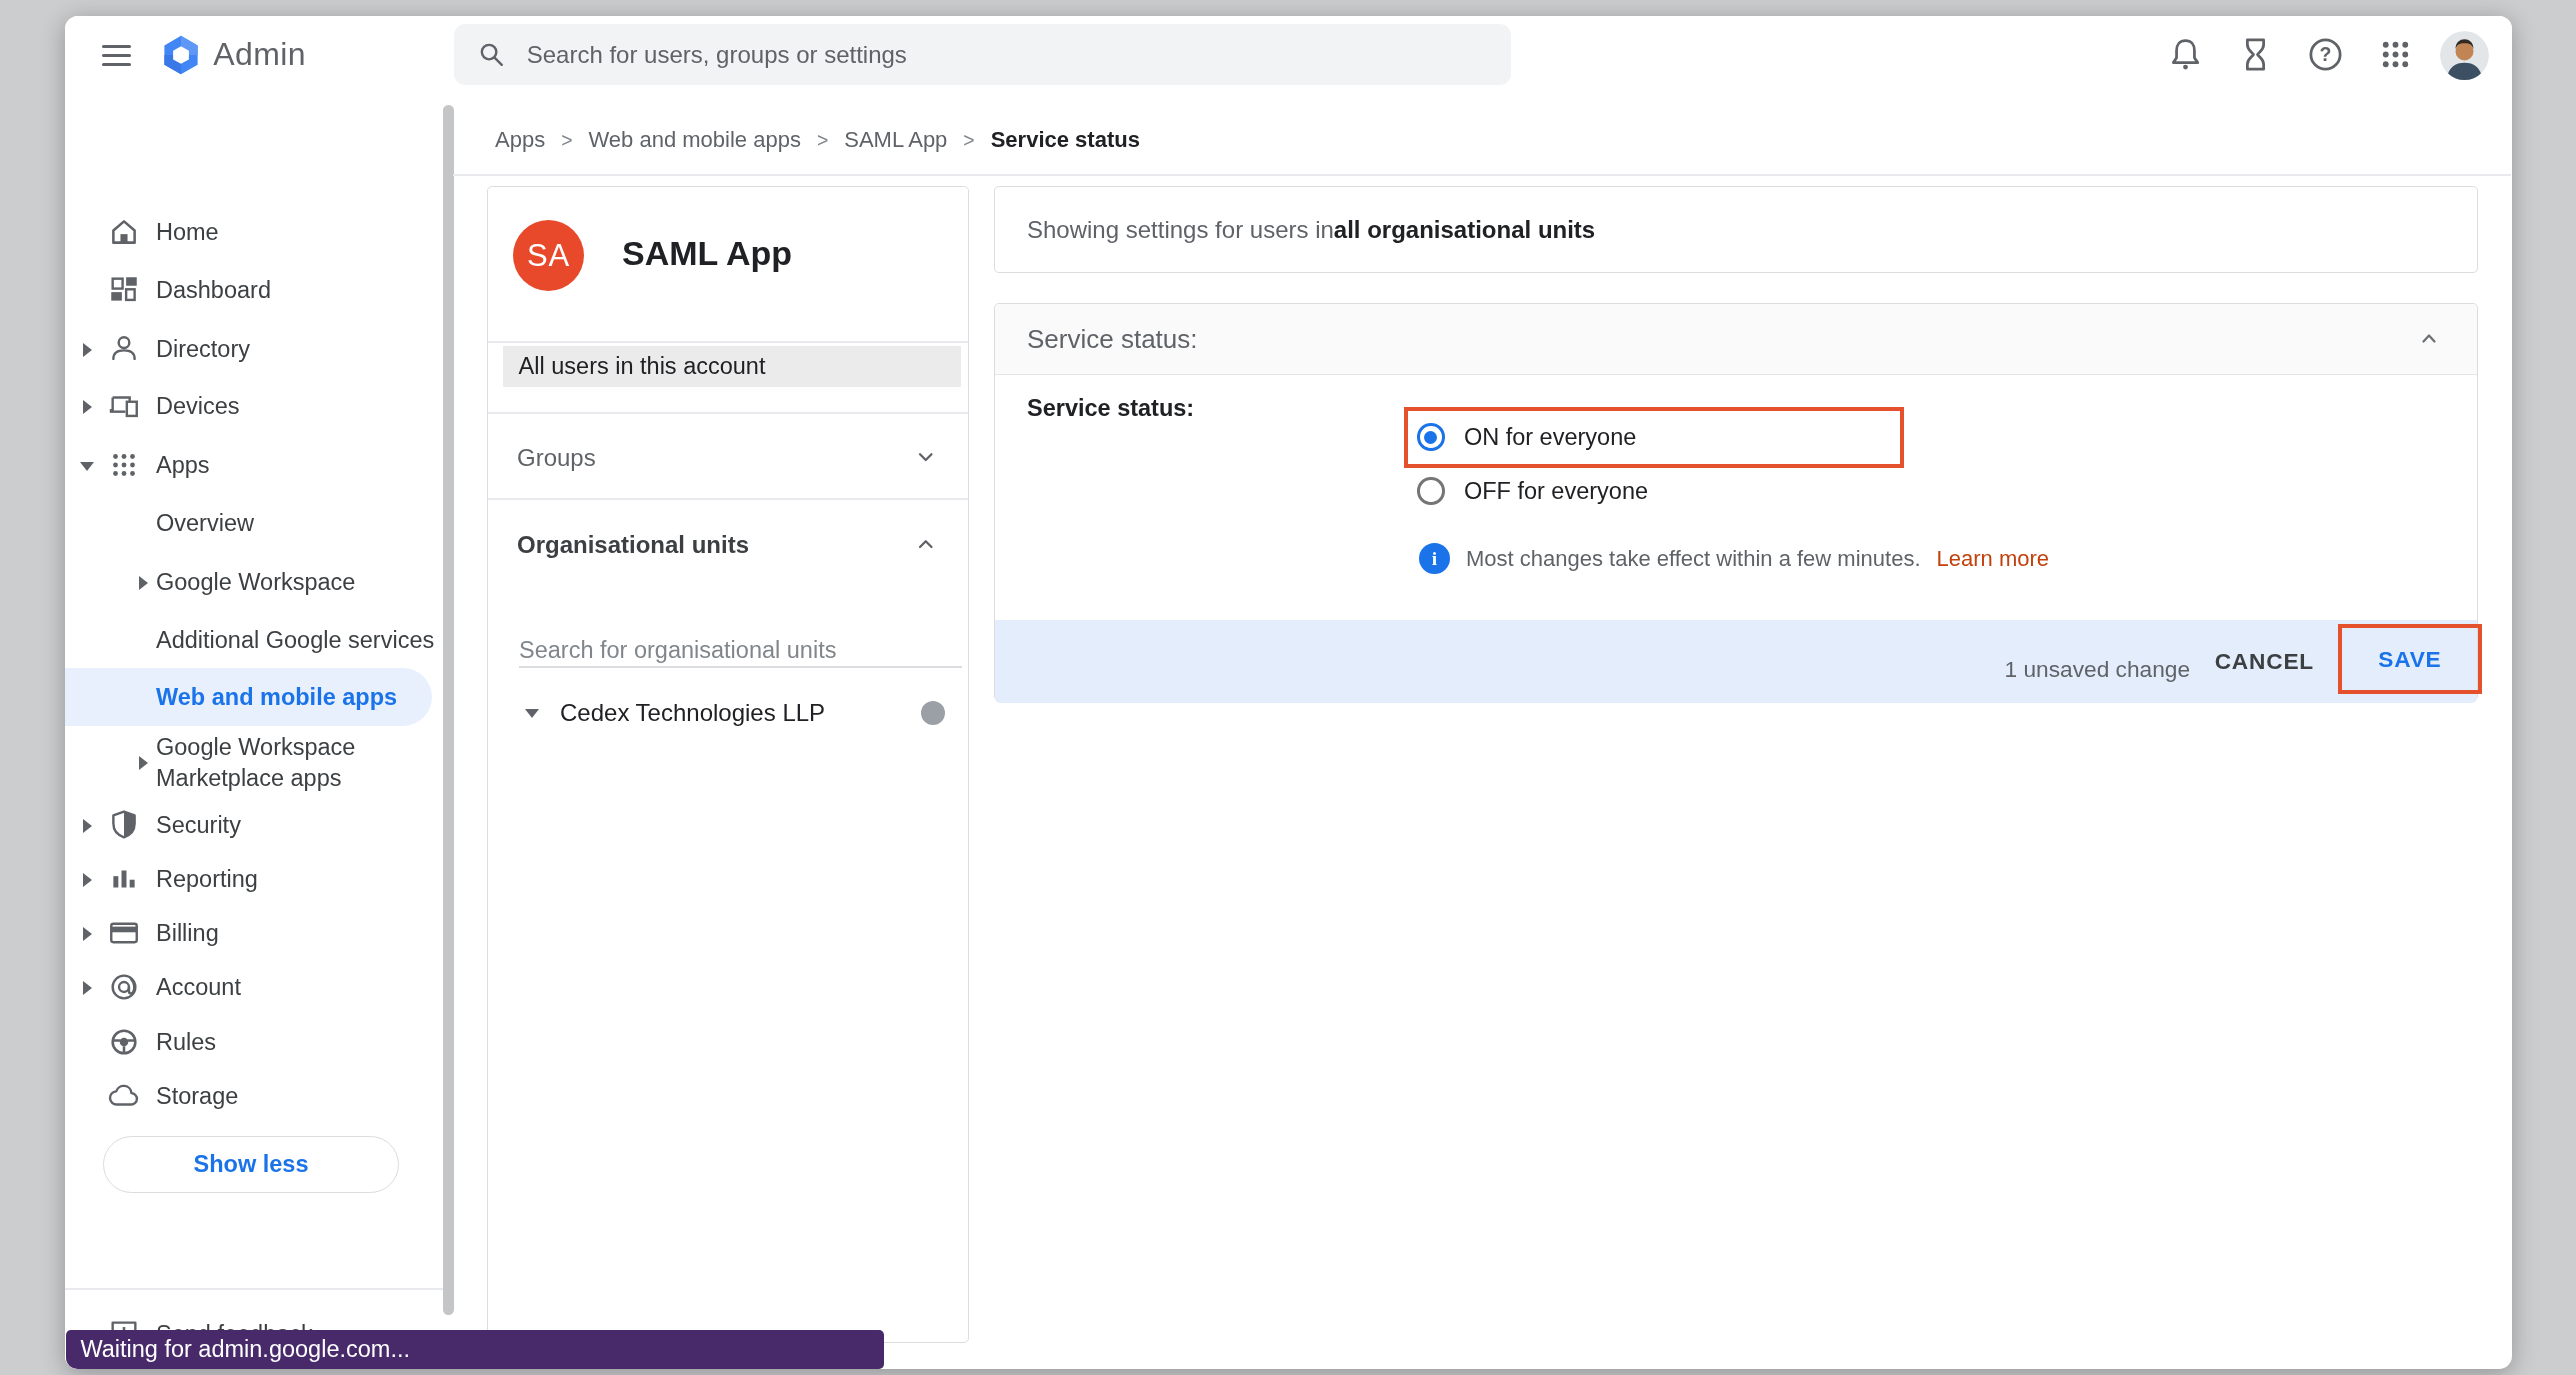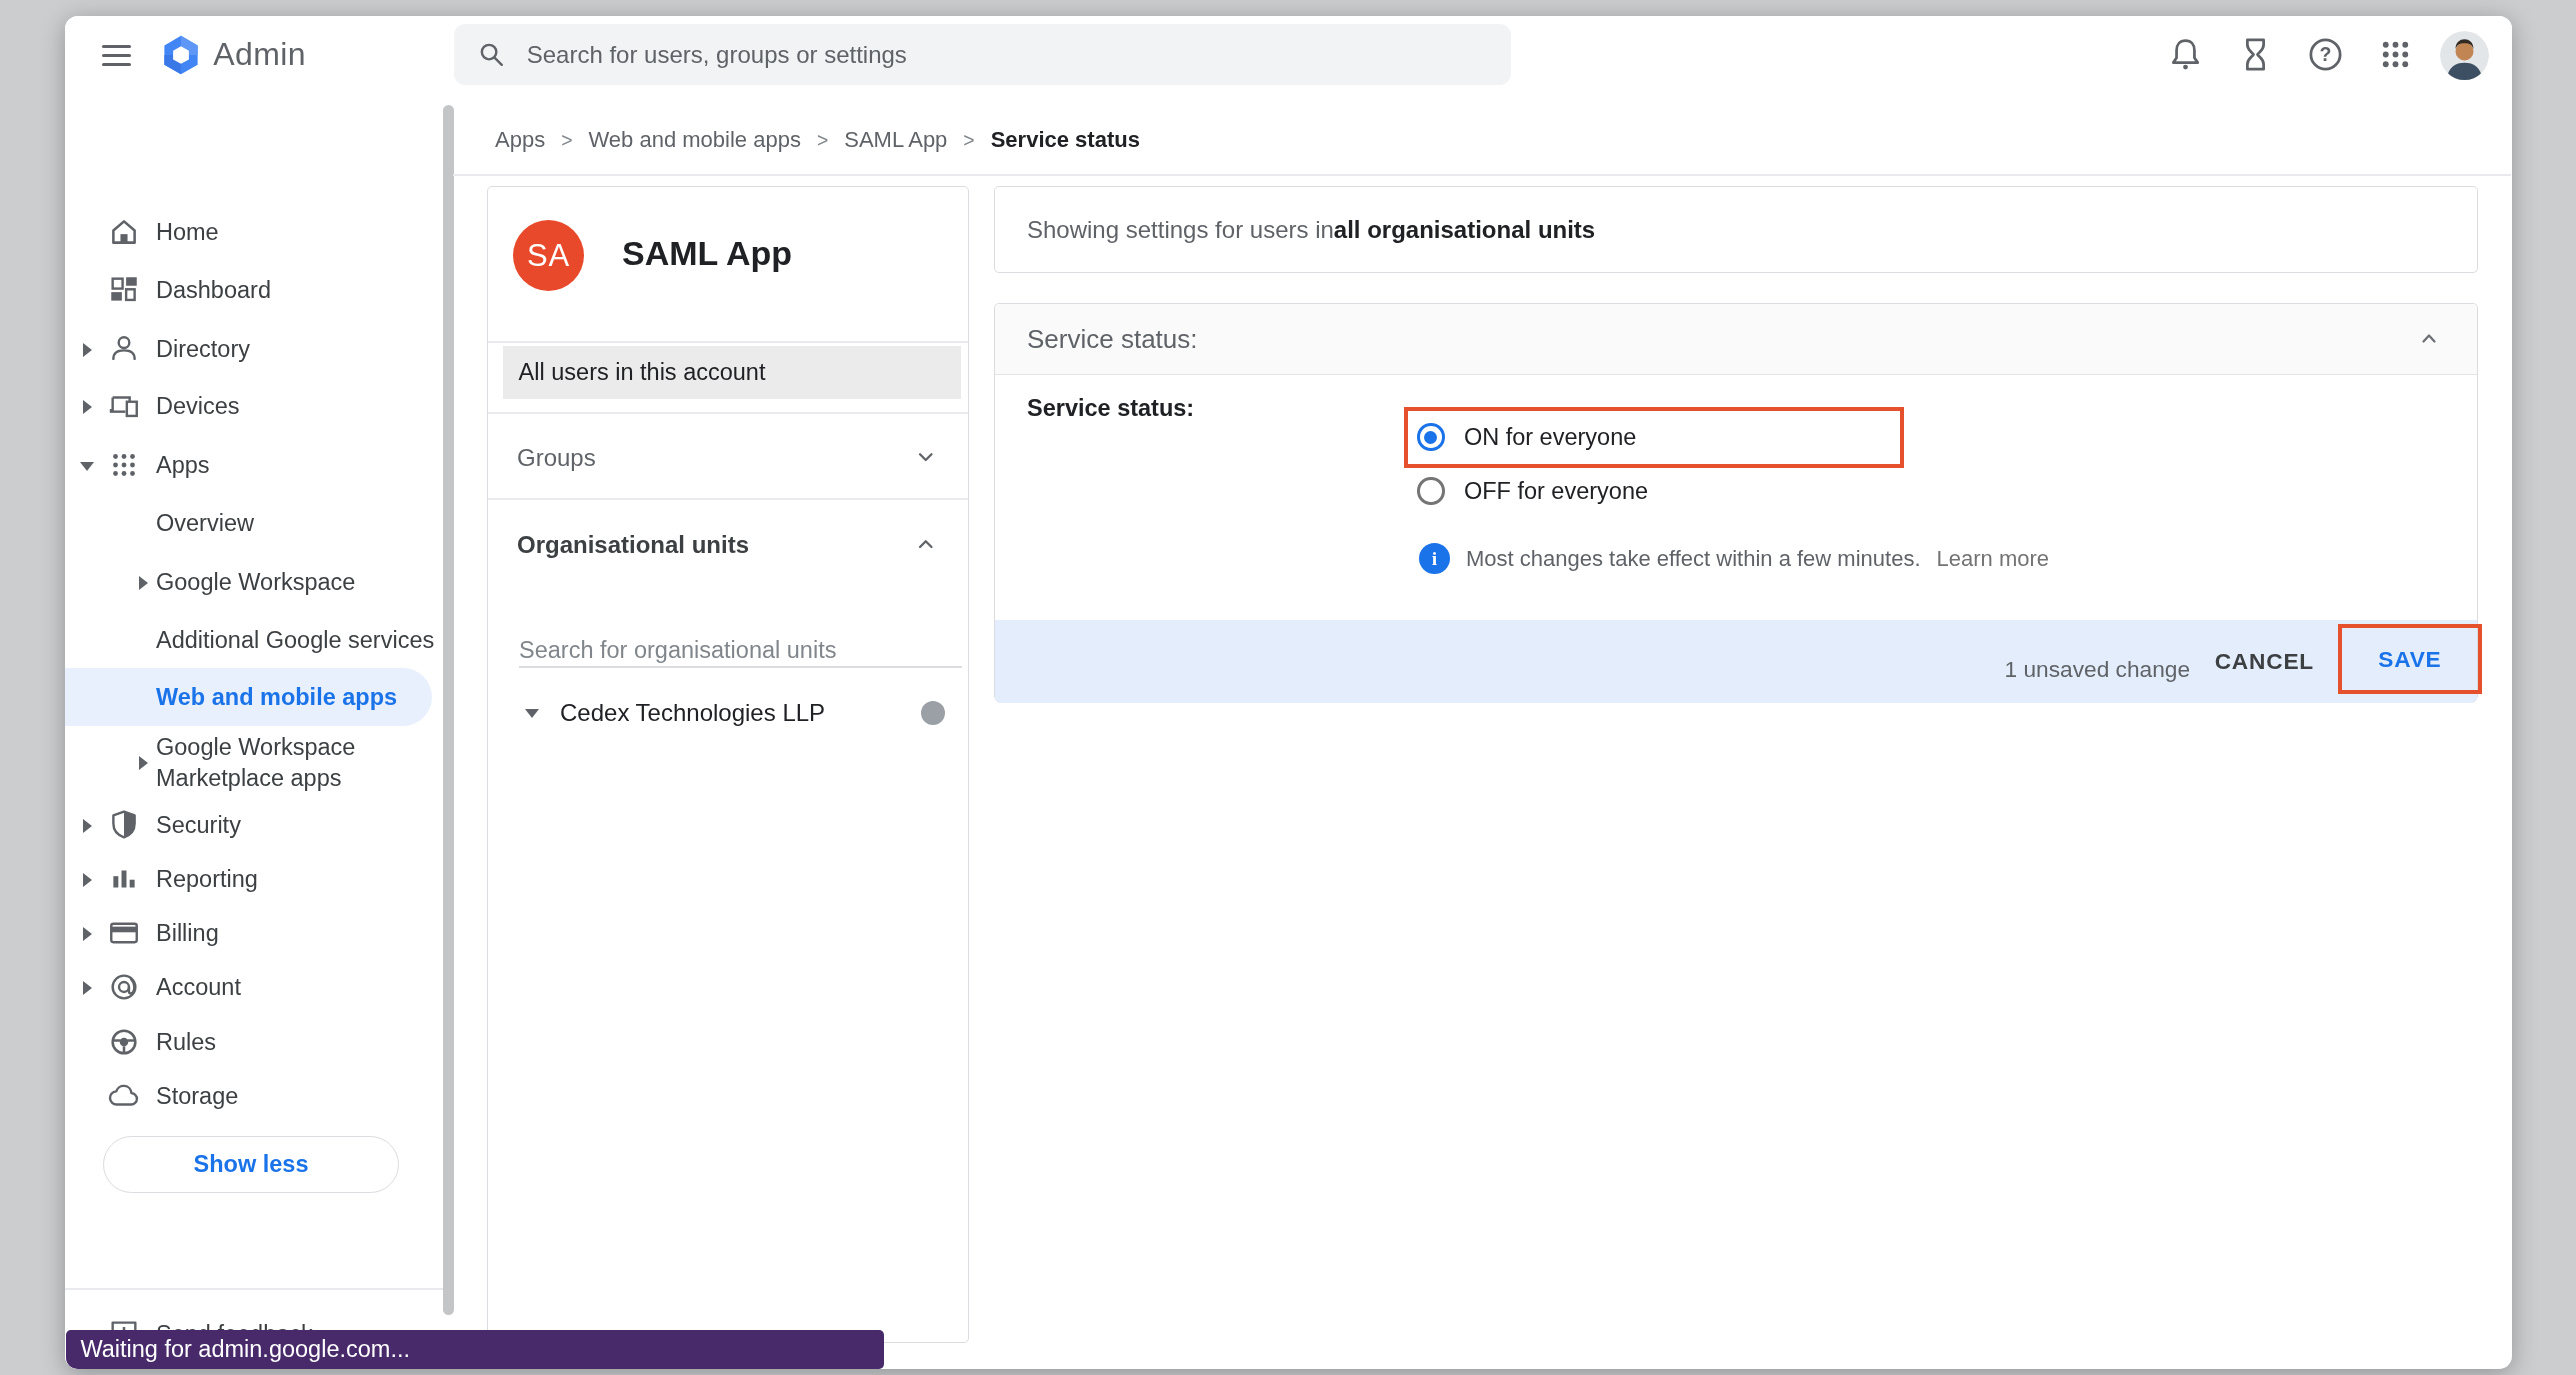--- a/index.html
+++ b/index.html
@@ -57,21 +57,21 @@
 
   .card { position:absolute; background:#fff; border:1.6px solid #dadce0; border-radius:4.9px; }
 
   
   .app-card { left:422px; top:170px; width:482px; height:1157px; }
   .app-avatar { position:absolute; left:25px; top:33px; width:71px; height:71px; border-radius:50%;
                 display:flex; align-items:center; justify-content:center;
                 color:#fff; font-size:31px; letter-spacing:0.8px; }
   .app-title { position:absolute; left:134px; top:47px; font-size:34px; color:#202124; }
   .hdiv { position:absolute; left:0; width:100%; height:1.6px; background:#e8eaed; }
-  .allusers { position:absolute; left:14.6px; top:159px; width:458px; height:53px; background:#ebebeb;
+  .allusers { position:absolute; left:14.6px; top:159px; width:458px; height:41px; background:#ebebeb;
               display:flex; align-items:center; padding-left:16px; font-size:23.5px; color:#202124; cursor:pointer; }
   .panel-row { position:absolute; left:0; width:100%; height:52px; display:flex; align-items:center;
                padding:0 29px; cursor:pointer; }
   .panel-row .chev { margin-left:auto; }
   .groups-label { font-size:24px; color:#5f6368; }
   .ou-label { font-size:24px; color:#3c4043; font-weight:bold; }
   .ou-search { position:absolute; left:31px; top:426px; width:443px;margin-top:24px; }
   .ou-search input { width:100%; border:none; outline:none; background:transparent; font-family:inherit;
                      font-size:23.5px; color:#3c4043; }
   .ou-search input::placeholder { color:#80868b; opacity:1; }
@@ -103,21 +103,21 @@
   .radio.sel { border:3.2px solid #1a73e8; }
   .radio.unsel { border:3.2px solid #757575; }
   .radio-dot { position:absolute; left:50%; top:50%; width:13px; height:13px; margin:-6.5px 0 0 -6.5px;
                border-radius:50%; background:#1a73e8; }
   .radio-label { font-size:23.5px; color:#202124; }
   .info-row { position:absolute; left:424px; top:239px; height:31px; display:flex; align-items:center; gap:16px; }
   .info-icon { width:31px; height:31px; border-radius:50%; background:#1a73e8; color:#fff;
                display:flex; align-items:center; justify-content:center; font-size:19.4px; font-weight:bold;
                font-family:"Liberation Serif", serif; }
   .info-text { font-size:22px; color:#5f6368; }
-  .info-link { font-size:22px; color:#737373; cursor:pointer; }
+  .info-link { font-size:22px; color:#c2410c; cursor:pointer; }
   .status-footer { position:absolute; left:0; top:316px; width:100%; height:83px; background:#e4edfb;
                    border-radius:0 0 4.9px 4.9px; }
   .unsaved { position:absolute; right:287px; top:0; height:98px; display:flex; align-items:center;
              font-size:22.7px; color:#5f6368; }
   .cancel-btn { position:absolute; right:163px; top:0; height:83px; display:flex; align-items:center;
                 font-size:22.7px; font-weight:bold; letter-spacing:0.8px; color:#3c4043; cursor:pointer; }
   .save-box { position:absolute; right:-4.9px; top:4px; width:144px; height:70px; border:4px solid #e5512d;
               display:flex; align-items:center; justify-content:center; }
   .save-btn { font-size:22.7px; font-weight:bold; letter-spacing:0.8px; color:#1a73e8; background:none;
               border:none; font-family:inherit; cursor:pointer; }

